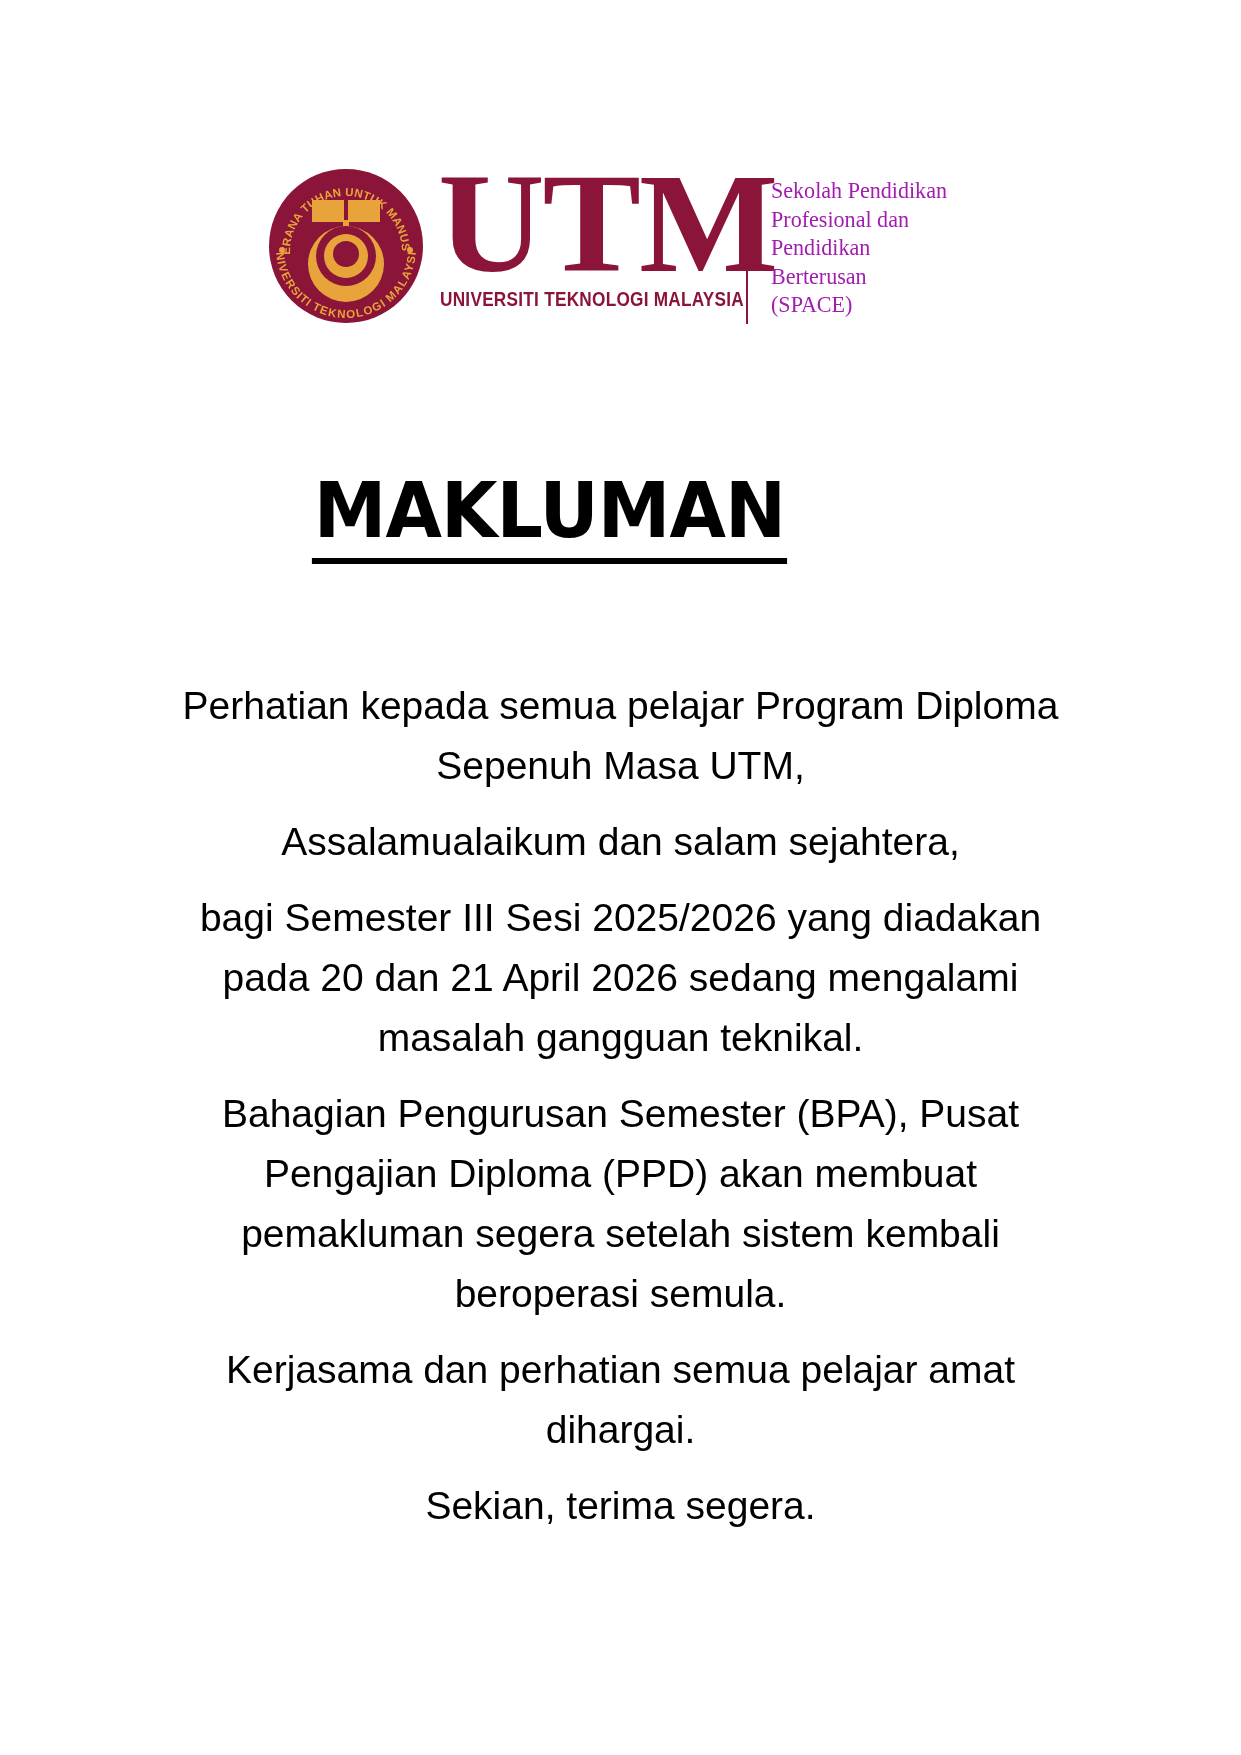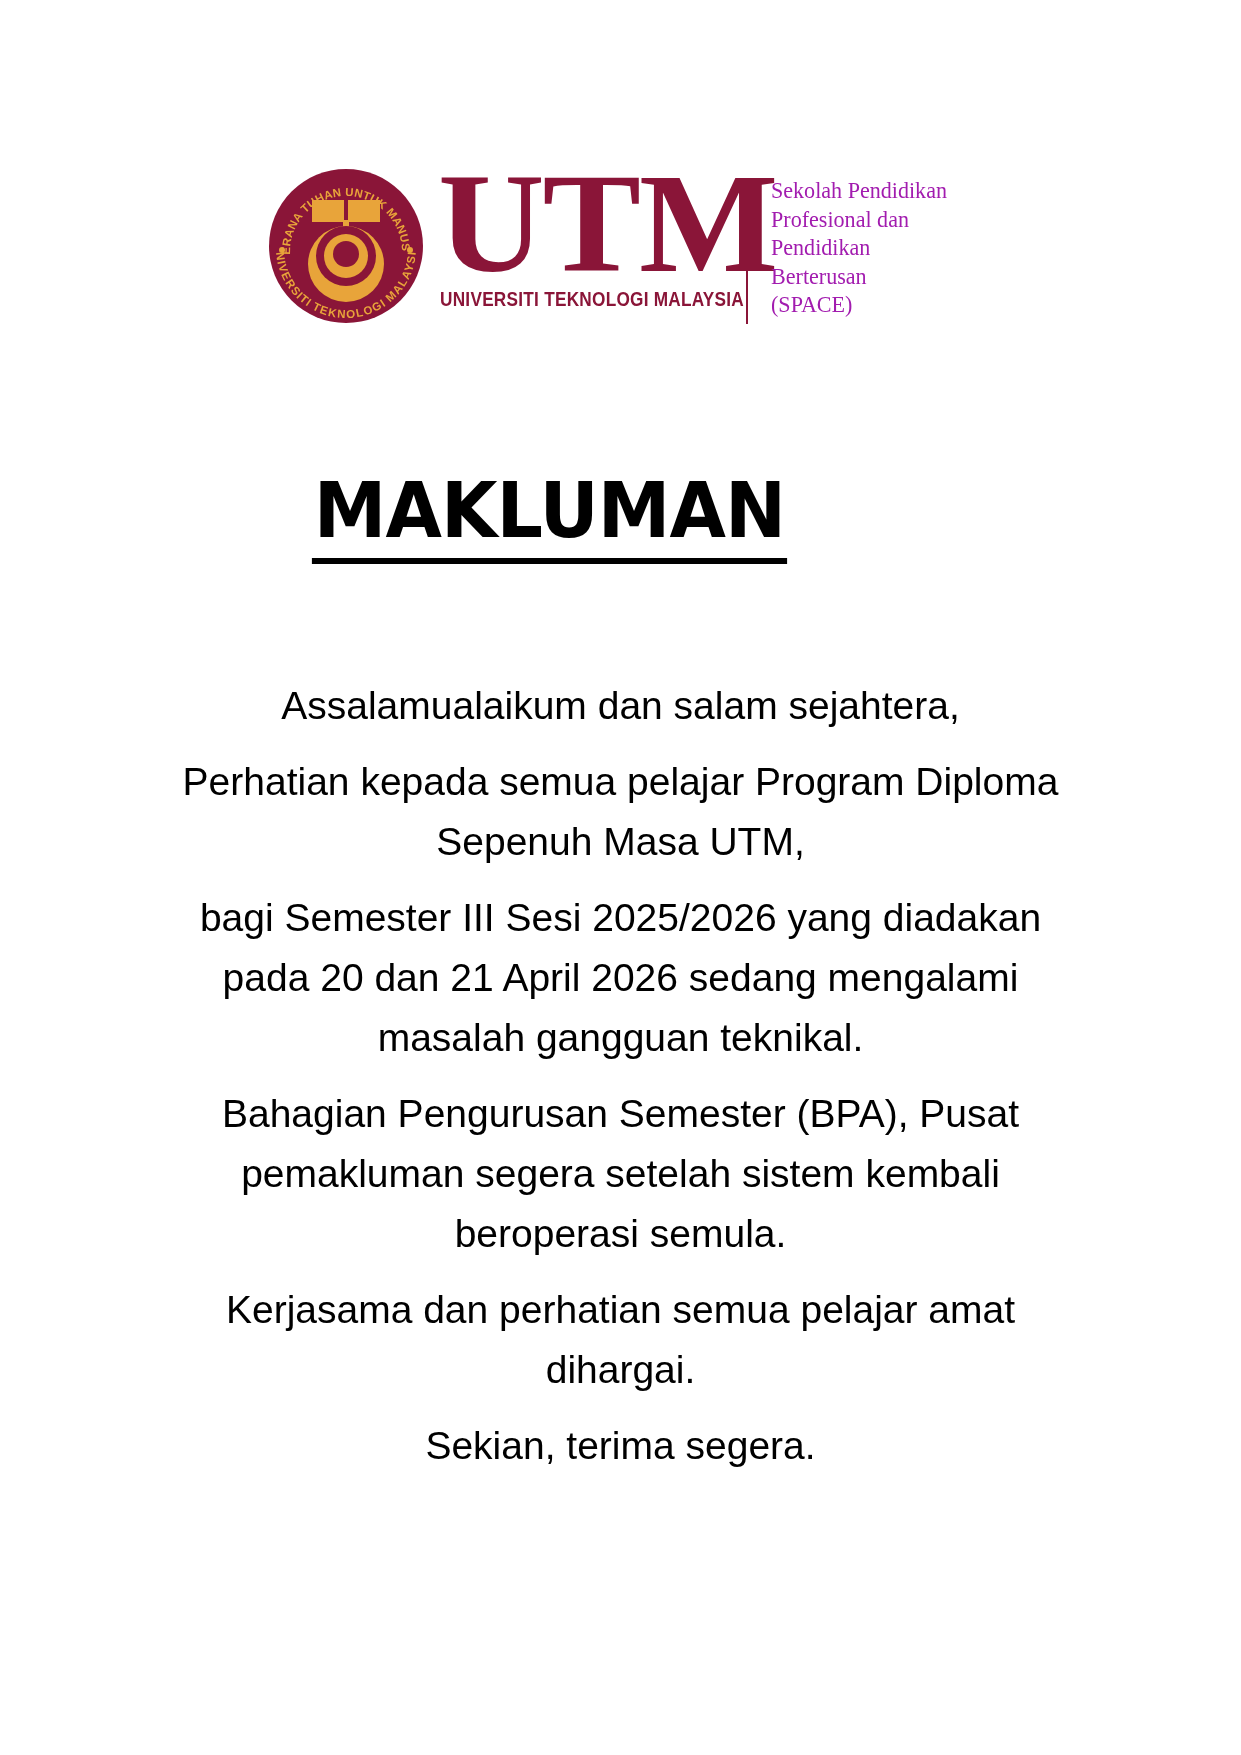--- a/index.html
+++ b/index.html
@@ -162,33 +162,34 @@
     <div>(SPACE)</div>
   </div>
 </div>
 
 <div class="title-wrap">
   <span class="title">MAKLUMAN</span>
 </div>
 
 <div class="body-text">
   <p class="para">
-    <span class="line">Assalamualaikum dan salam sejahtera,</span>
+    <span class="line">Perhatian kepada semua pelajar Program Diploma</span>
+    <span class="line">Sepenuh Masa UTM,</span>
   </p>
   <p class="para">
-    <span class="line">Perhatian kepada semua pelajar Program Diploma</span>
-    <span class="line">Sepenuh Masa UTM,</span>
+    <span class="line">Assalamualaikum dan salam sejahtera,</span>
   </p>
   <p class="para">
     <span class="line">bagi Semester III Sesi 2025/2026 yang diadakan</span>
     <span class="line">pada 20 dan 21 April 2026 sedang mengalami</span>
     <span class="line">masalah gangguan teknikal.</span>
   </p>
   <p class="para">
     <span class="line">Bahagian Pengurusan Semester (BPA), Pusat</span>
+    <span class="line">Pengajian Diploma (PPD) akan membuat</span>
     <span class="line">pemakluman segera setelah sistem kembali</span>
     <span class="line">beroperasi semula.</span>
   </p>
   <p class="para">
     <span class="line">Kerjasama dan perhatian semua pelajar amat</span>
     <span class="line">dihargai.</span>
   </p>
   <p class="para">
     <span class="line">Sekian, terima segera.</span>
   </p>

